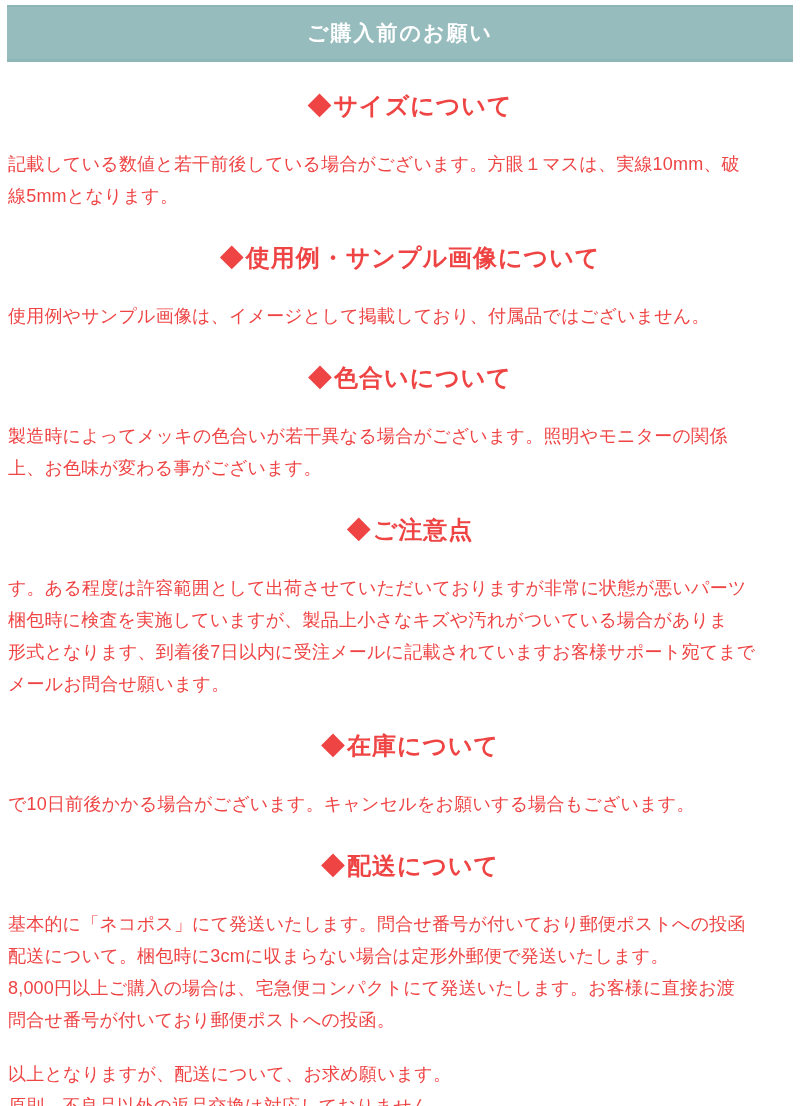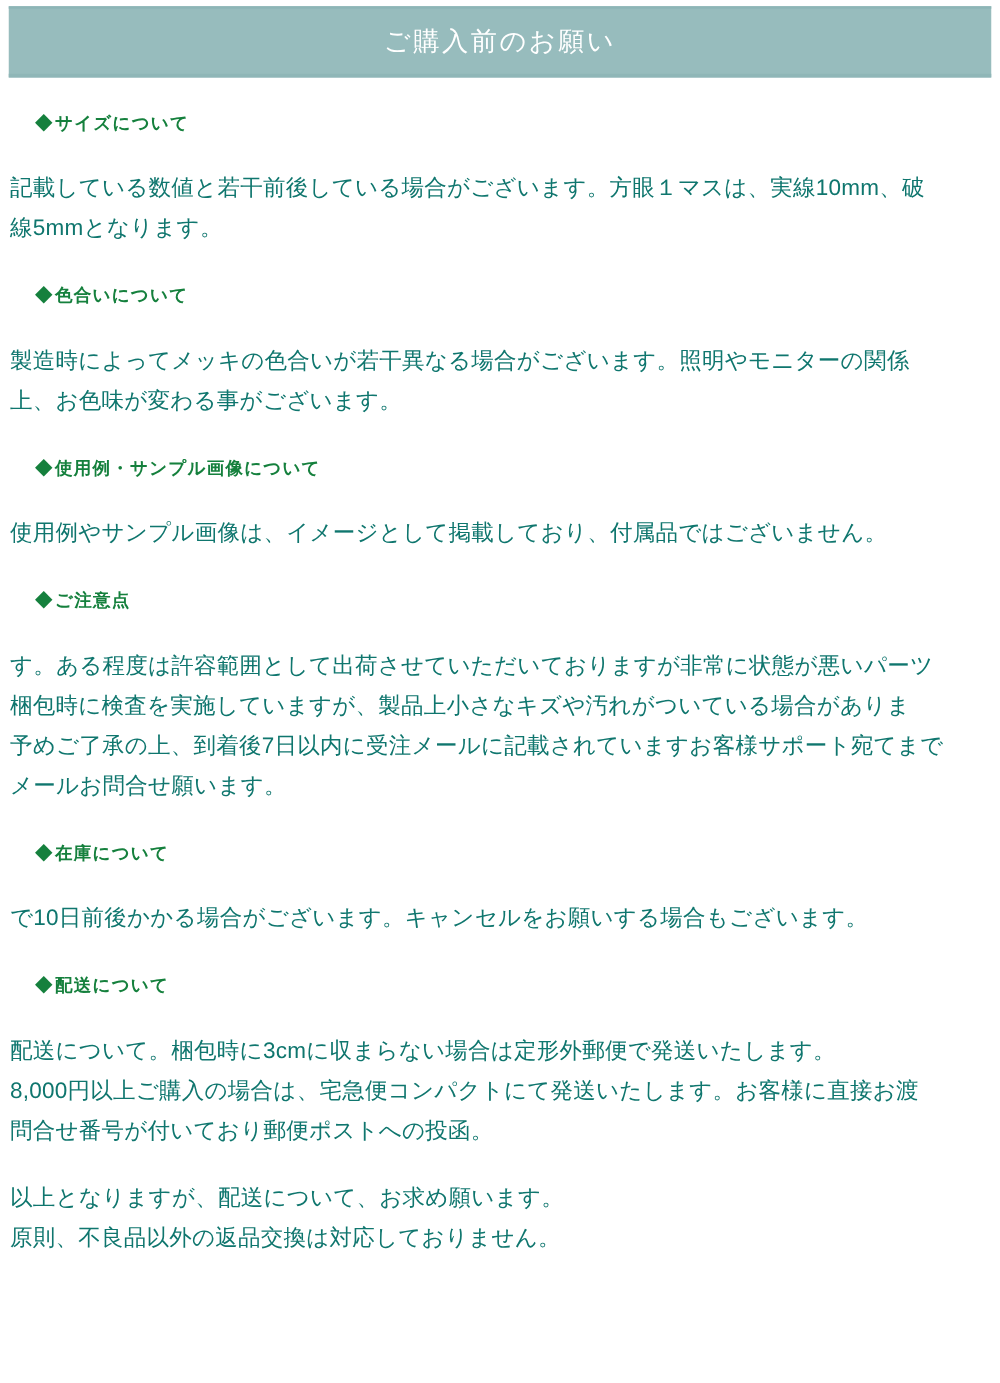--- a/index.html
+++ b/index.html
@@ -16,46 +16,47 @@
     background: #97bcbd;
     border-top: 2px solid #8db5b6;
     border-bottom: 3px solid #8fb6b7;
     display: flex;
     align-items: center;
     justify-content: center;
   }
   .banner-title {
     margin: 0;
     font-size: 21px;
-    font-weight: normal;
+    font-weight: bold;
     letter-spacing: 2px;
     color: #ffffff;
   }
   .content {
     padding: 0 8px 0 8px;
   }
   .sec-heading {
-    font-size: 14px;
+    font-size: 24px;
     font-weight: bold;
-    color: #15803d;
+    color: #ef4444;
     letter-spacing: 1px;
     margin: 30px 0 26px 20px;
+    text-align: center;
   }
   .section:first-child .sec-heading {
     margin-top: 28px;
   }
   .bullet {
     margin-right: 1px;
   }
   .sec-body .line,
   .closing .line {
     font-size: 18px;
     line-height: 32px;
     white-space: nowrap;
-    color: #0f766e;
+    color: #ef4444;
     letter-spacing: 0.2px;
   }
   .closing {
     margin-top: 22px;
     padding-bottom: 4px;
   }
 </style>
 </head>
 <body>
 
@@ -67,54 +68,55 @@
 
   <section class="section">
     <h2 class="sec-heading"><span class="bullet">◆</span><span>サイズについて</span></h2>
     <div class="sec-body">
       <div class="line">記載している数値と若干前後している場合がございます。方眼１マスは、実線10mm、破</div>
       <div class="line">線5mmとなります。</div>
     </div>
   </section>
 
   <section class="section">
+    <h2 class="sec-heading"><span class="bullet">◆</span><span>使用例・サンプル画像について</span></h2>
+    <div class="sec-body">
+      <div class="line">使用例やサンプル画像は、イメージとして掲載しており、付属品ではございません。</div>
+    </div>
+  </section>
+
+  <section class="section">
     <h2 class="sec-heading"><span class="bullet">◆</span><span>色合いについて</span></h2>
     <div class="sec-body">
       <div class="line">製造時によってメッキの色合いが若干異なる場合がございます。照明やモニターの関係</div>
       <div class="line">上、お色味が変わる事がございます。</div>
     </div>
   </section>
 
   <section class="section">
-    <h2 class="sec-heading"><span class="bullet">◆</span><span>使用例・サンプル画像について</span></h2>
-    <div class="sec-body">
-      <div class="line">使用例やサンプル画像は、イメージとして掲載しており、付属品ではございません。</div>
-    </div>
-  </section>
-
-  <section class="section">
     <h2 class="sec-heading"><span class="bullet">◆</span><span>ご注意点</span></h2>
     <div class="sec-body">
       <div class="line">す。ある程度は許容範囲として出荷させていただいておりますが非常に状態が悪いパーツ</div>
       <div class="line">梱包時に検査を実施していますが、製品上小さなキズや汚れがついている場合がありま</div>
-      <div class="line">予めご了承の上、到着後7日以内に受注メールに記載されていますお客様サポート宛てまで</div>
+      <div class="line">形式となります、到着後7日以内に受注メールに記載されていますお客様サポート宛てまで</div>
       <div class="line">メールお問合せ願います。</div>
     </div>
   </section>
 
   <section class="section">
     <h2 class="sec-heading"><span class="bullet">◆</span><span>在庫について</span></h2>
     <div class="sec-body">
       <div class="line">で10日前後かかる場合がございます。キャンセルをお願いする場合もございます。</div>
     </div>
   </section>
 
   <section class="section">
     <h2 class="sec-heading"><span class="bullet">◆</span><span>配送について</span></h2>
     <div class="sec-body">
+      <div class="line">基本的に「ネコポス」にて発送いたします。問合せ番号が付いており郵便ポストへの投函</div>
       <div class="line">配送について。梱包時に3cmに収まらない場合は定形外郵便で発送いたします。</div>
       <div class="line">8,000円以上ご購入の場合は、宅急便コンパクトにて発送いたします。お客様に直接お渡</div>
       <div class="line">問合せ番号が付いており郵便ポストへの投函。</div>
     </div>
   </section>
 
   <div class="closing">
     <div class="line">以上となりますが、配送について、お求め願います。</div>
     <div class="line">原則、不良品以外の返品交換は対応しておりません。</div>
   </div>

